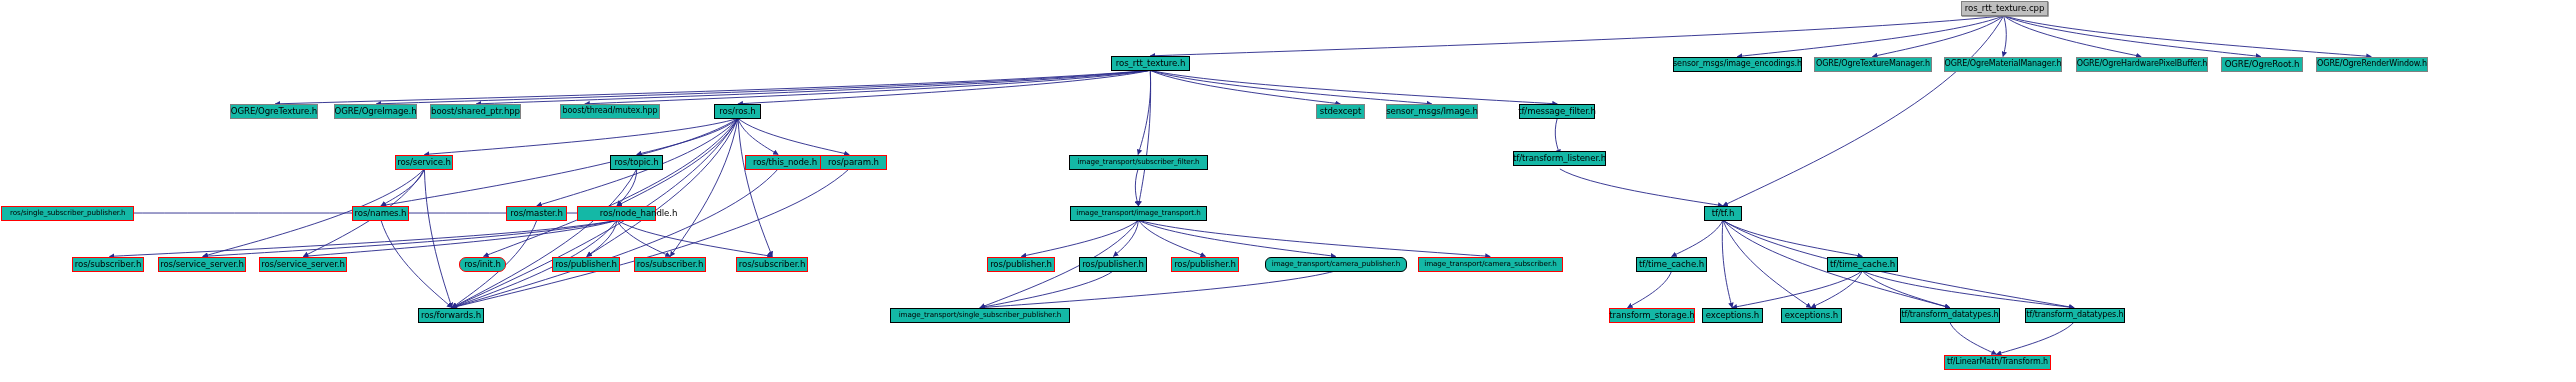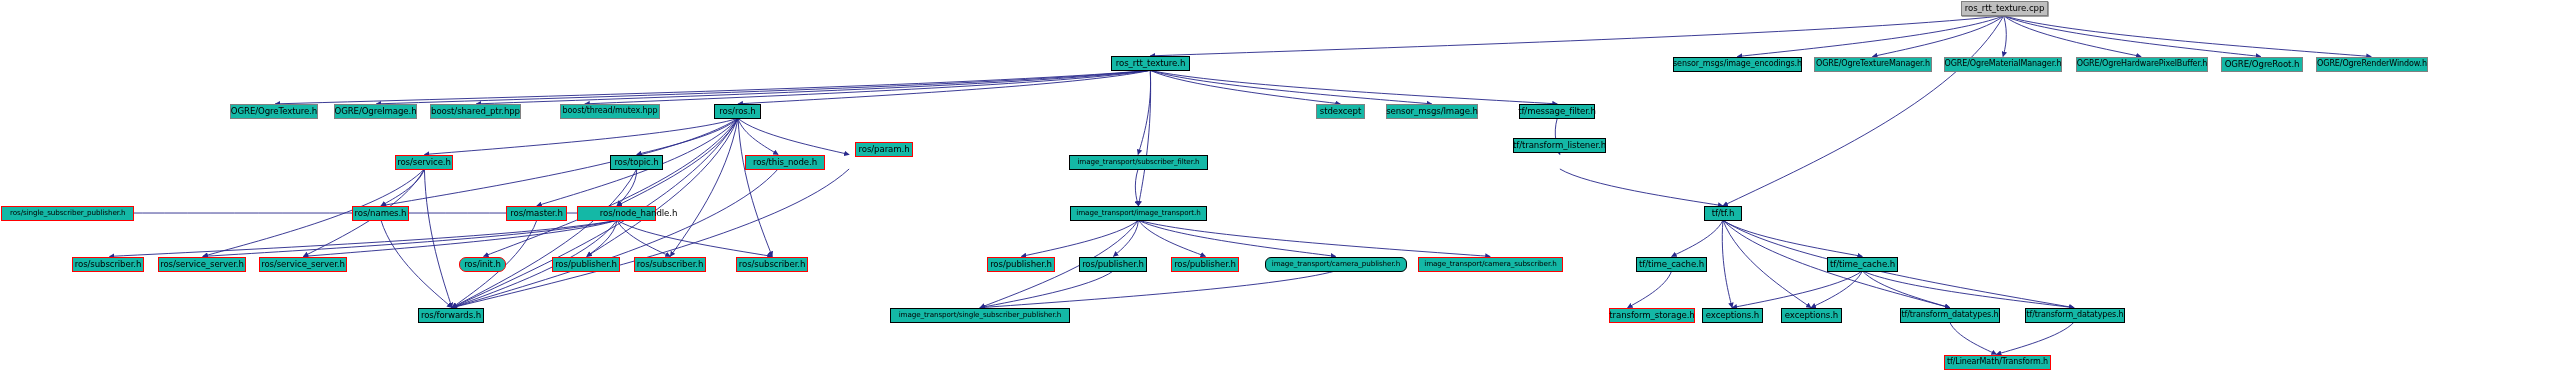--- a/index.html
+++ b/index.html
@@ -158,23 +158,23 @@
       <div class="gnode " style="left: 334px; top: 104px; width: 83px;">OGRE/OgreImage.h</div>
       <div class="gnode " style="left: 430px; top: 104px; width: 91px;">boost/shared_ptr.hpp</div>
       <div class="gnode small" style="left: 560px; top: 104px; width: 100px;">boost/thread/mutex.hpp</div>
       <div class="gnode dark" style="left: 714px; top: 104px; width: 47px;">ros/ros.h</div>
       <div class="gnode " style="left: 1316px; top: 104px; width: 49px;">stdexcept</div>
       <div class="gnode " style="left: 1386px; top: 104px; width: 92px;">sensor_msgs/Image.h</div>
       <div class="gnode dark" style="left: 1519px; top: 104px; width: 76px;">tf/message_filter.h</div>
       <div class="gnode red" style="left: 395px; top: 155px; width: 58px;">ros/service.h</div>
       <div class="gnode dark" style="left: 610px; top: 155px; width: 53px;">ros/topic.h</div>
       <div class="gnode red" style="left: 745px; top: 155px; width: 80px;">ros/this_node.h</div>
-      <div class="gnode red" style="left: 820px; top: 142px; width: 58px; margin-left: 35px;">ros/param.h</div>
+      <div class="gnode red" style="left: 820px; top: 155px; width: 67px;">ros/param.h</div>
       <div class="gnode dark small tiny" style="left: 1069px; top: 155px; width: 139px;">image_transport/subscriber_filter.h</div>
-      <div class="gnode dark" style="left: 1513px; top: 138px; width: 93px;">tf/transform_listener.h</div>
+      <div class="gnode dark" style="left: 1513px; top: 151px; width: 93px;">tf/transform_listener.h</div>
       <div class="gnode red small tiny" style="left: 1.3px; top: 206px; width: 133px;">ros/single_subscriber_publisher.h</div>
       <div class="gnode red" style="left: 352px; top: 206px; width: 57px;">ros/names.h</div>
       <div class="gnode red" style="left: 506px; top: 206px; width: 61px;">ros/master.h</div>
       <div class="gnode red" style="left: 577px; top: 206px; width: 79px; padding-left: 48px;">ros/node_handle.h</div>
       <div class="gnode dark small tiny" style="left: 1070px; top: 206px; width: 137px;">image_transport/image_transport.h</div>
       <div class="gnode dark" style="left: 1704px; top: 206px; width: 38px;">tf/tf.h</div>
       <div class="gnode red" style="left: 72px; top: 257px; width: 72px;">ros/subscriber.h</div>
       <div class="gnode red" style="left: 158px; top: 257px; width: 88px;">ros/service_server.h</div>
       <div class="gnode red" style="left: 259px; top: 257px; width: 88px;">ros/service_server.h</div>
       <div class="gnode red" style="left: 459px; top: 257px; width: 47px; border-radius: 7px;">ros/init.h</div>

